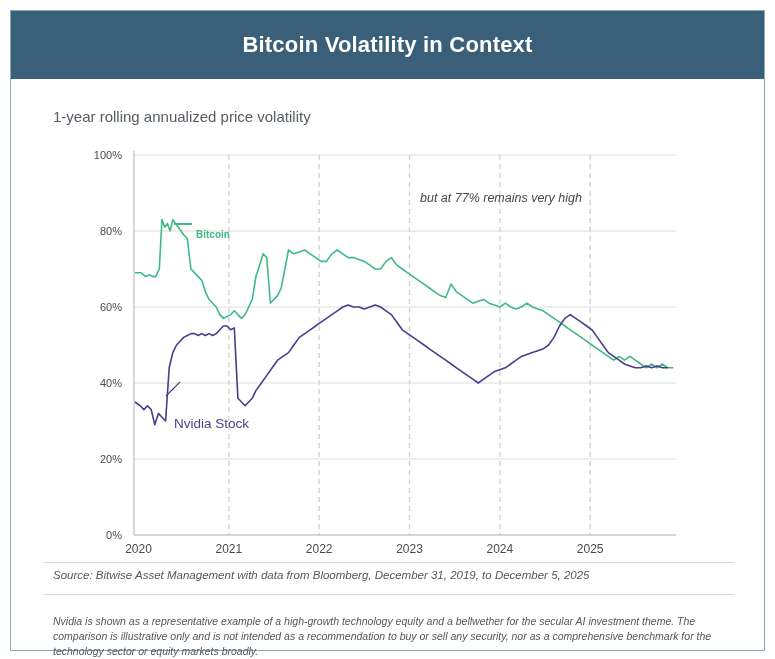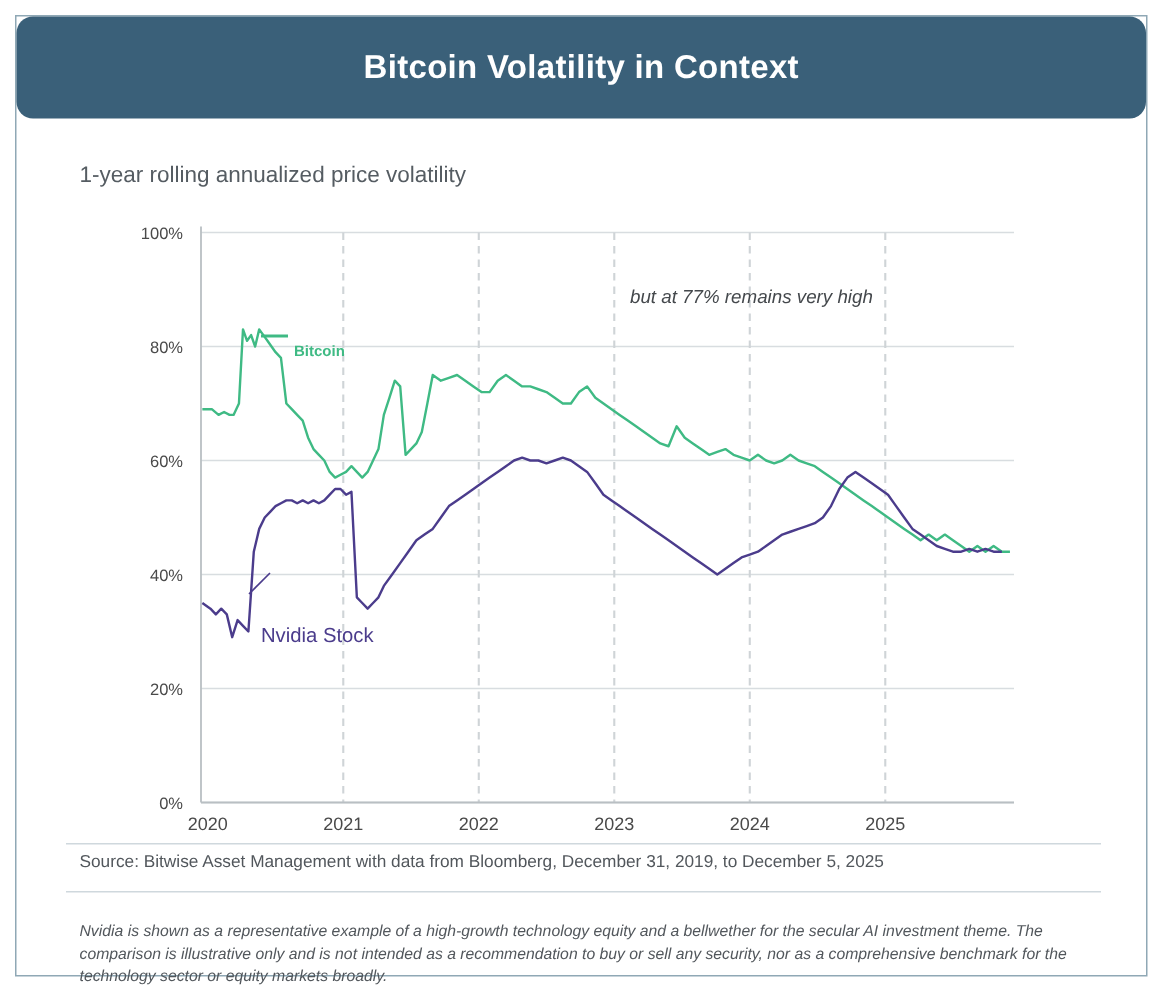--- a/index.html
+++ b/index.html
@@ -1,26 +1,26 @@
 <!DOCTYPE html>
 <html><head>
 <meta charset="utf-8">
 <style>
   html,body{margin:0;padding:0;background:#ffffff;}
   body{font-family:"Liberation Sans",sans-serif;}
   .page{position:relative;width:775px;height:659px;overflow:hidden;background:#ffffff;}
   .frame{position:absolute;left:10px;top:10px;width:755px;height:641px;border:1px solid #8fa8b5;box-sizing:border-box;background:#fff;}
-  .header{position:absolute;left:11px;top:11px;width:753px;height:68px;background:#3a6079;display:flex;align-items:center;justify-content:center;border-radius:11px;}
+  .header{position:absolute;left:11px;top:11px;width:753px;height:68px;background:#3a6079;display:flex;align-items:center;justify-content:center;}
   .header-title{color:#ffffff;font-size:22px;font-weight:700;letter-spacing:.2px;}
   .subtitle{position:absolute;left:53px;top:108px;font-size:15px;color:#555c62;text-align:right;}
   .plot-wrap{position:absolute;left:0;top:0;width:775px;height:659px;pointer-events:none;}
   .ann{position:absolute;left:420px;top:190px;font-size:12.5px;font-style:italic;color:#44484c;line-height:17px;}
   .lbl-btc{position:absolute;left:196px;top:217px;font-size:10px;color:#3fba84;font-weight:600;margin-top:12px;}
   .lbl-nvda{position:absolute;left:174px;top:416px;font-size:13.5px;color:#4b3c8c;}
-  .src{position:absolute;left:53px;top:569px;font-size:11.5px;color:#52575c;}
+  .src{position:absolute;left:53px;top:569px;font-size:11.5px;font-style:italic;color:#52575c;}
   .disc{position:absolute;left:53px;top:614px;width:672px;font-size:10.5px;font-style:italic;color:#52575c;line-height:15px;}
   .hr{position:absolute;left:44px;top:562px;width:690px;height:1px;background:#cfd8dd;}
   .hr2{position:absolute;left:44px;top:594px;width:690px;height:1px;background:#cfd8dd;}
   svg{display:block;}
 </style>
 </head>
 <body>
 
 <div class="page">
   <div class="frame"></div>

